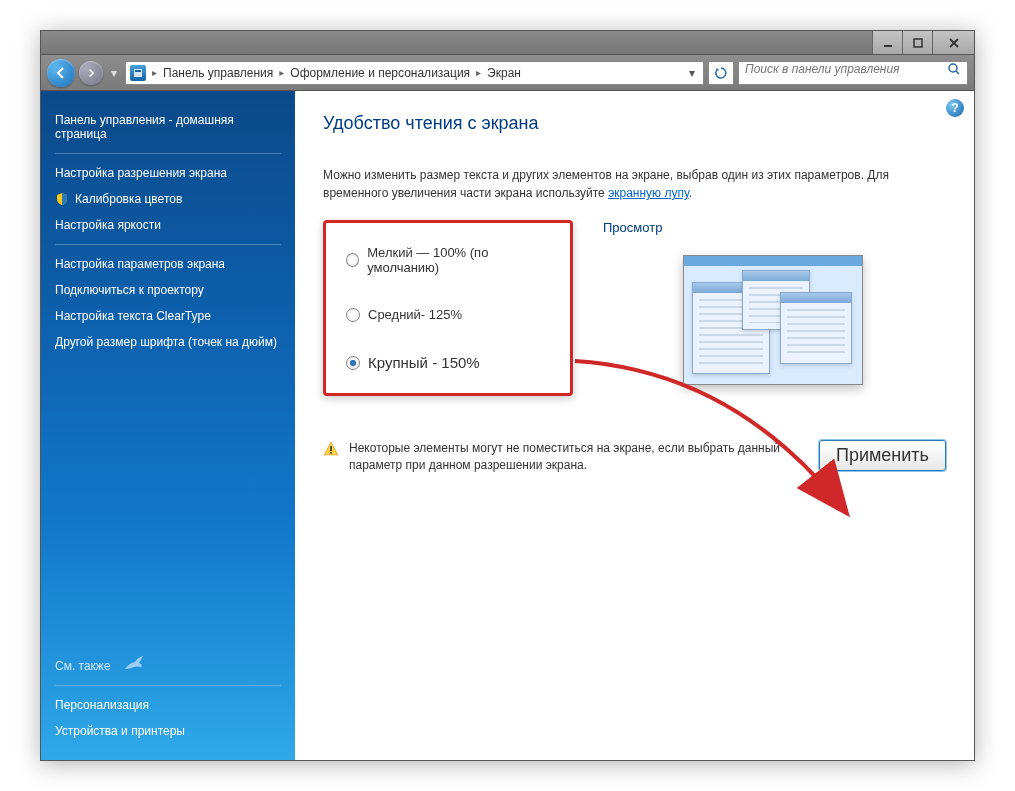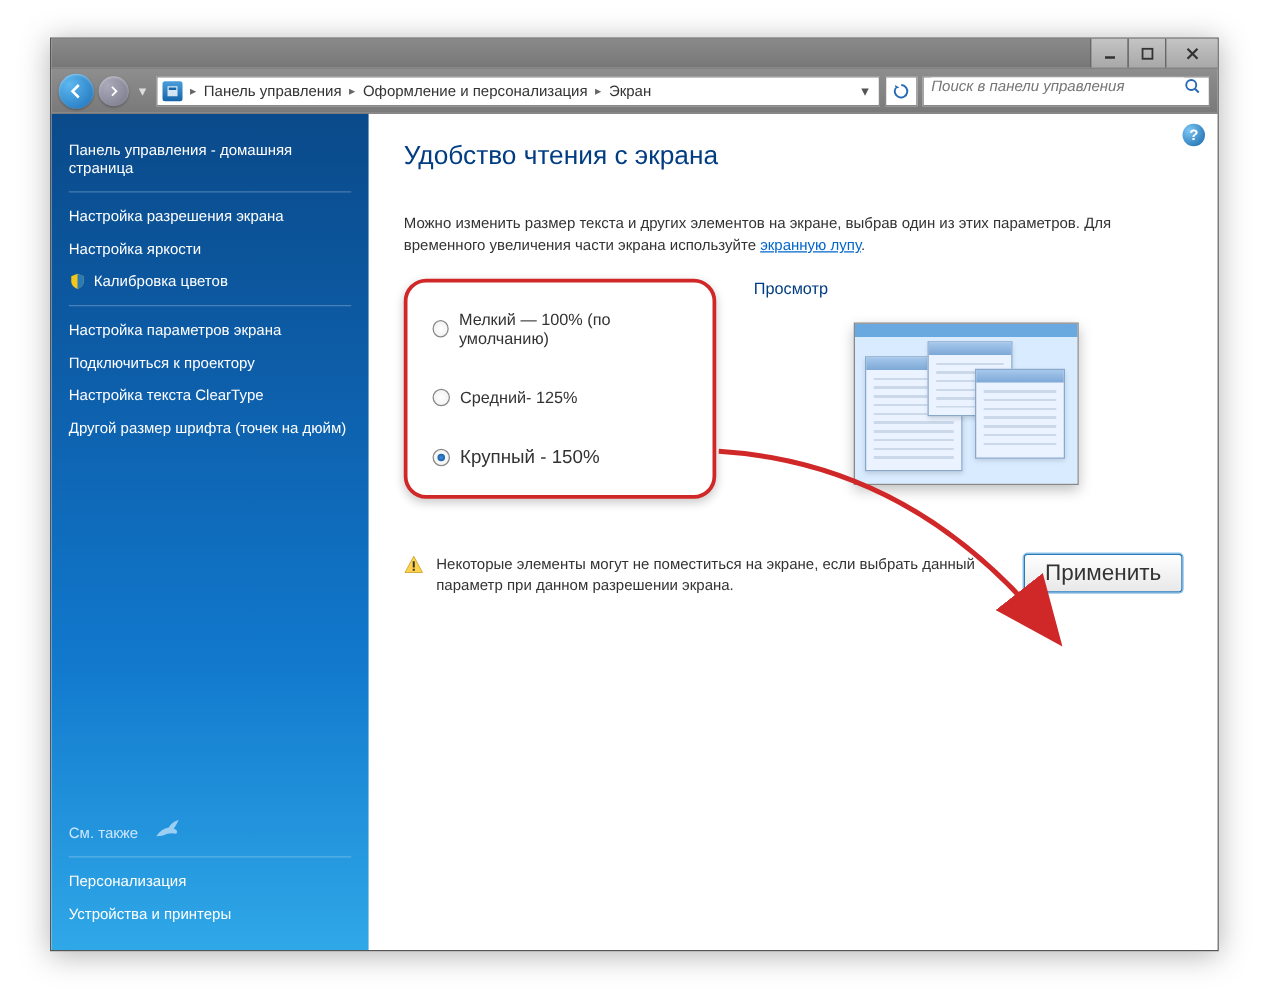--- a/index.html
+++ b/index.html
@@ -168,40 +168,40 @@
   width: 18px; height: 18px;
   border-radius: 50%;
   background: radial-gradient(circle at 30% 30%, #7cc7f5, #1565a8);
   color: #fff;
   display:flex;align-items:center;justify-content:center;
   font-size: 12px;
   font-weight: bold;
 }
 h1 {
   color: #003d82;
-  font-size: 21px;
+  font-size: 18px;
   font-weight: normal;
   margin-bottom: 12px;
 }
 .description {
   font-size: 12px;
   color: #333;
   line-height: 1.5;
   margin-bottom: 18px;
   margin-top: 32px;
 }
 .description a { color: #0066cc; }
 .main-row {
   display: flex;
   gap: 30px;
   align-items: flex-start;
 }
 .options-box {
   border: 3px solid #d02828;
-  border-radius: 18px;
+  border-radius: 4px;
   padding: 18px 20px;
   width: 250px;
   box-shadow: 0 3px 8px rgba(0,0,0,0.2);
   background: #fff;
 }
 .radio-row {
   display: flex;
   align-items: center;
   gap: 8px;
   padding: 16px 0;
@@ -355,28 +355,28 @@
             </svg>
       </span>
     </div>
   </div>
 
   <div class="body">
     <div class="sidebar">
       <a class="sb-link">Панель управления - домашняя страница</a>
       <hr class="sb-hr">
       <a class="sb-link">Настройка разрешения экрана</a>
-      <a class="sb-link">Настройка яркости</a>
       <a class="sb-link">
         <svg class="shield-icon" viewBox="0 0 14 14">
           <path d="M7 1 L12 3 V7 C12 10 9.5 12.5 7 13 C4.5 12.5 2 10 2 7 V3 Z" fill="#f5c518"></path>
           <path d="M7 1 L12 3 V7 C12 10 9.5 12.5 7 13 V1 Z" fill="#2a7ab8"></path>
         </svg>
         <span>Калибровка цветов</span>
       </a>
+      <a class="sb-link">Настройка яркости</a>
       <hr class="sb-hr">
       <a class="sb-link">Настройка параметров экрана</a>
       <a class="sb-link">Подключиться к проектору</a>
       <a class="sb-link">Настройка текста ClearType</a>
       <a class="sb-link">Другой размер шрифта (точек на дюйм)</a>
 
       <div class="sb-spacer"></div>
 
       <div class="see-also">
         <span>См. также</span>

